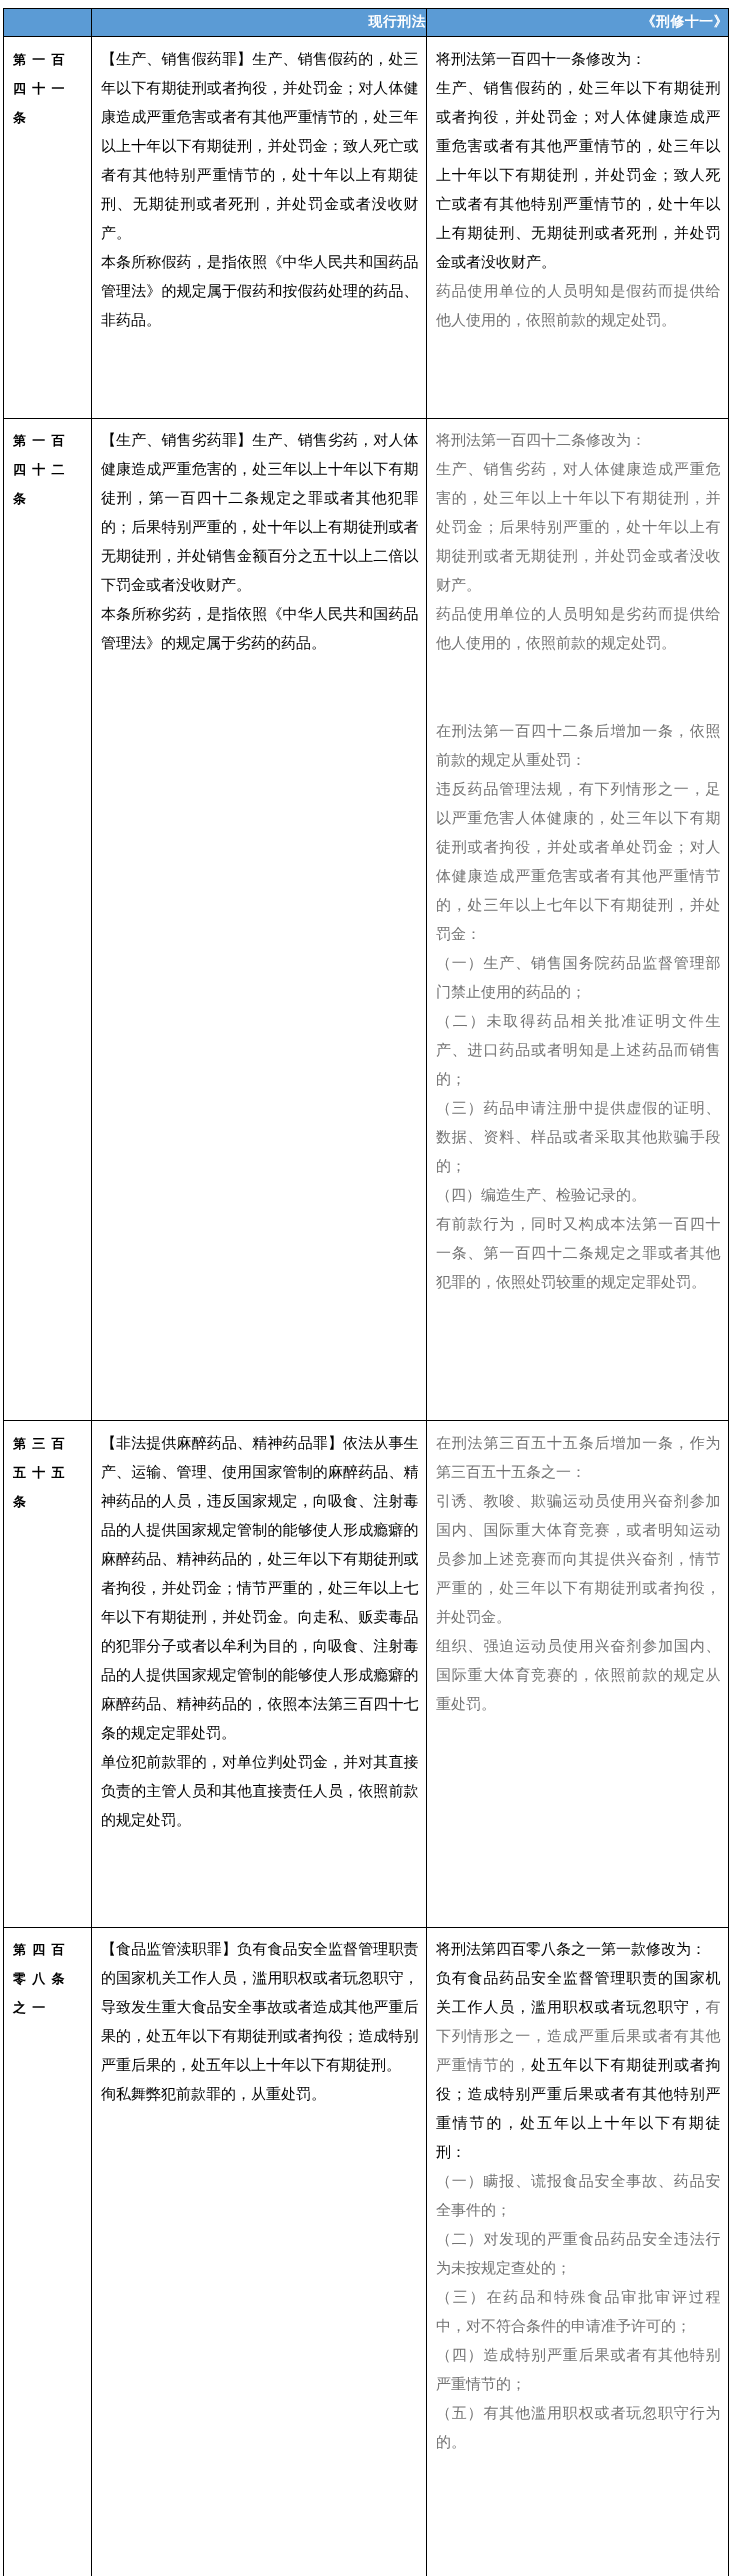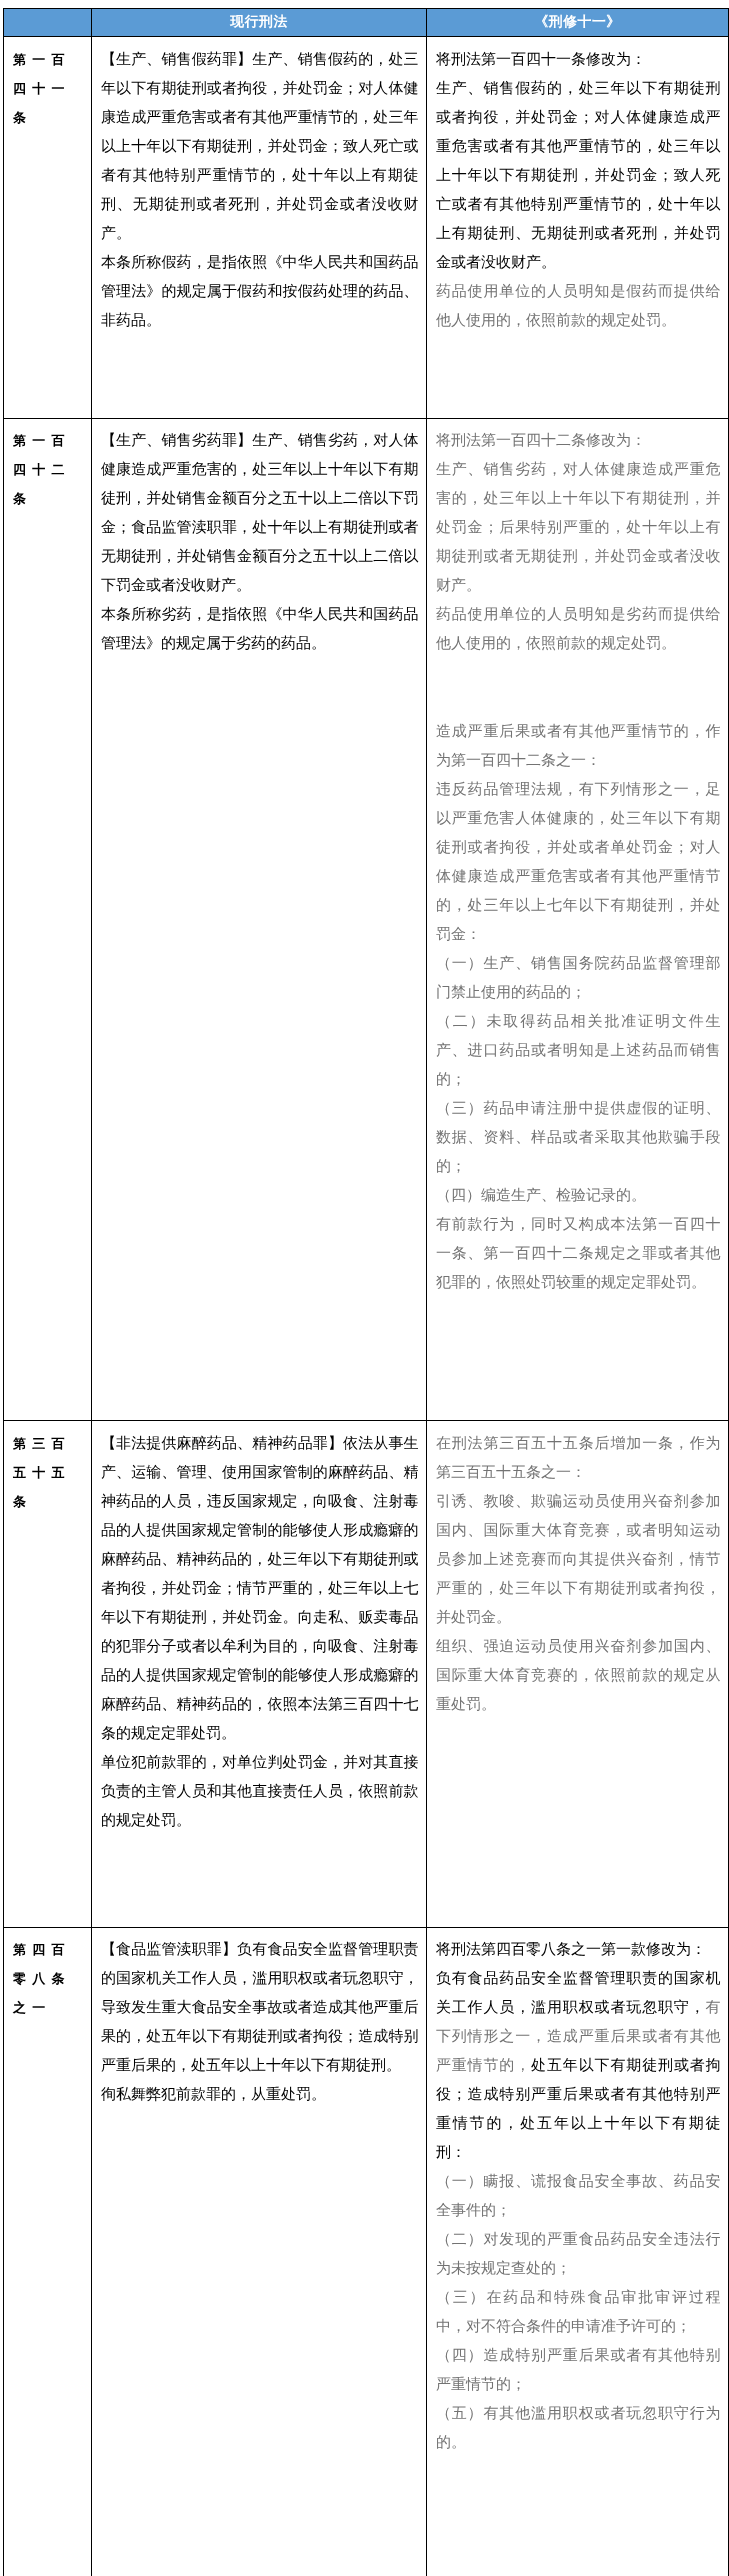--- a/index.html
+++ b/index.html
@@ -2,21 +2,21 @@
 <html style="font-size:10px"><head>
 <meta charset="utf-8">
 <style>
   html, body { margin: 0; padding: 0; background: #ffffff; }
   body { width: 730px; height: 2576px; position: relative; overflow: hidden;
          font-family: "DejaVu Serif", "Liberation Serif", serif; color: #000; }
   table.cmp { position: absolute; left: 3.1px; top: 7.5px; width: 724px;
               border-collapse: collapse; table-layout: fixed; }
   table.cmp th, table.cmp td { border: 1.9px solid #000; vertical-align: top; padding: 0; }
   table.cmp th { background: #5b9bd5; color: #ffffff; height: 27.5px; font-size: 13.8px;
-                 font-weight: bold; text-align: center; vertical-align: middle;
+                 font-weight: bold; text-align: right; vertical-align: middle;
                  font-family: "DejaVu Sans", "Liberation Sans", sans-serif; letter-spacing: 0.6px; }
   col.c1 { width: 88px; } col.c2 { width: 335px; } col.c3 { width: 302px; }
   .art { font-family: "DejaVu Sans", "Liberation Sans", sans-serif; font-weight: bold;
          font-size: 13px; line-height: 29px; padding: 7.5px 5px 0 8.8px !important;
          letter-spacing: 6.3px; word-break: break-all; }
   .cell { font-size: 15px; line-height: 29px; padding: 7.5px 7.5px 0 8.8px !important;
           text-align: justify; word-break: break-all; }
   .cell p { margin: 0; }
   .red { color: #737373; }
   .blank { height: 59px; }
@@ -52,29 +52,29 @@
       <td class="cell">
         <p>将刑法第一百四十一条修改为：</p>
         <p>生产、销售假药的，处三年以下有期徒刑或者拘役，并处罚金；对人体健康造成严重危害或者有其他严重情节的，处三年以上十年以下有期徒刑，并处罚金；致人死亡或者有其他特别严重情节的，处十年以上有期徒刑、无期徒刑或者死刑，并处罚金或者没收财产。</p>
         <p class="red">药品使用单位的人员明知是假药而提供给他人使用的，依照前款的规定处罚。</p>
       </td>
     </tr>
 
     <tr class="r2">
       <td class="art">第一百四十二条</td>
       <td class="cell">
-        <p>【生产、销售劣药罪】生产、销售劣药，对人体健康造成严重危害的，处三年以上十年以下有期徒刑，并处销售金额百分之五十以上二倍以下罚金；食品监管渎职罪，处十年以上有期徒刑或者无期徒刑，并处销售金额百分之五十以上二倍以下罚金或者没收财产。</p>
+        <p>【生产、销售劣药罪】生产、销售劣药，对人体健康造成严重危害的，处三年以上十年以下有期徒刑，第一百四十二条规定之罪或者其他犯罪的；后果特别严重的，处十年以上有期徒刑或者无期徒刑，并处销售金额百分之五十以上二倍以下罚金或者没收财产。</p>
         <p>本条所称劣药，是指依照《中华人民共和国药品管理法》的规定属于劣药的药品。</p>
       </td>
       <td class="cell red">
         <p>将刑法第一百四十二条修改为：</p>
         <p>生产、销售劣药，对人体健康造成严重危害的，处三年以上十年以下有期徒刑，并处罚金；后果特别严重的，处十年以上有期徒刑或者无期徒刑，并处罚金或者没收财产。</p>
         <p>药品使用单位的人员明知是劣药而提供给他人使用的，依照前款的规定处罚。</p>
         <p class="blank"></p>
-        <p>造成严重后果或者有其他严重情节的，作为第一百四十二条之一：</p>
+        <p>在刑法第一百四十二条后增加一条，依照前款的规定从重处罚：</p>
         <p>违反药品管理法规，有下列情形之一，足以严重危害人体健康的，处三年以下有期徒刑或者拘役，并处或者单处罚金；对人体健康造成严重危害或者有其他严重情节的，处三年以上七年以下有期徒刑，并处罚金：</p>
         <p>（一）生产、销售国务院药品监督管理部门禁止使用的药品的；</p>
         <p>（二）未取得药品相关批准证明文件生产、进口药品或者明知是上述药品而销售的；</p>
         <p>（三）药品申请注册中提供虚假的证明、数据、资料、样品或者采取其他欺骗手段的；</p>
         <p>（四）编造生产、检验记录的。</p>
         <p>有前款行为，同时又构成本法第一百四十一条、第一百四十二条规定之罪或者其他犯罪的，依照处罚较重的规定定罪处罚。</p>
       </td>
     </tr>
 
     <tr class="r3">

